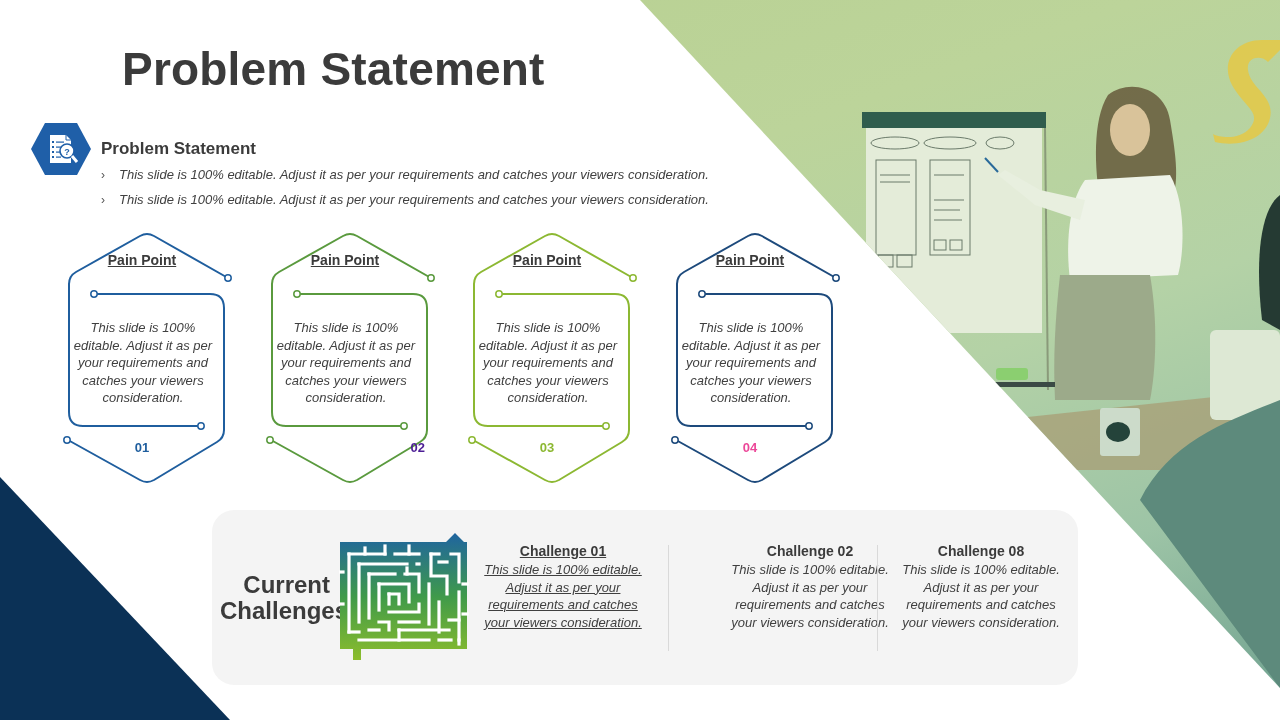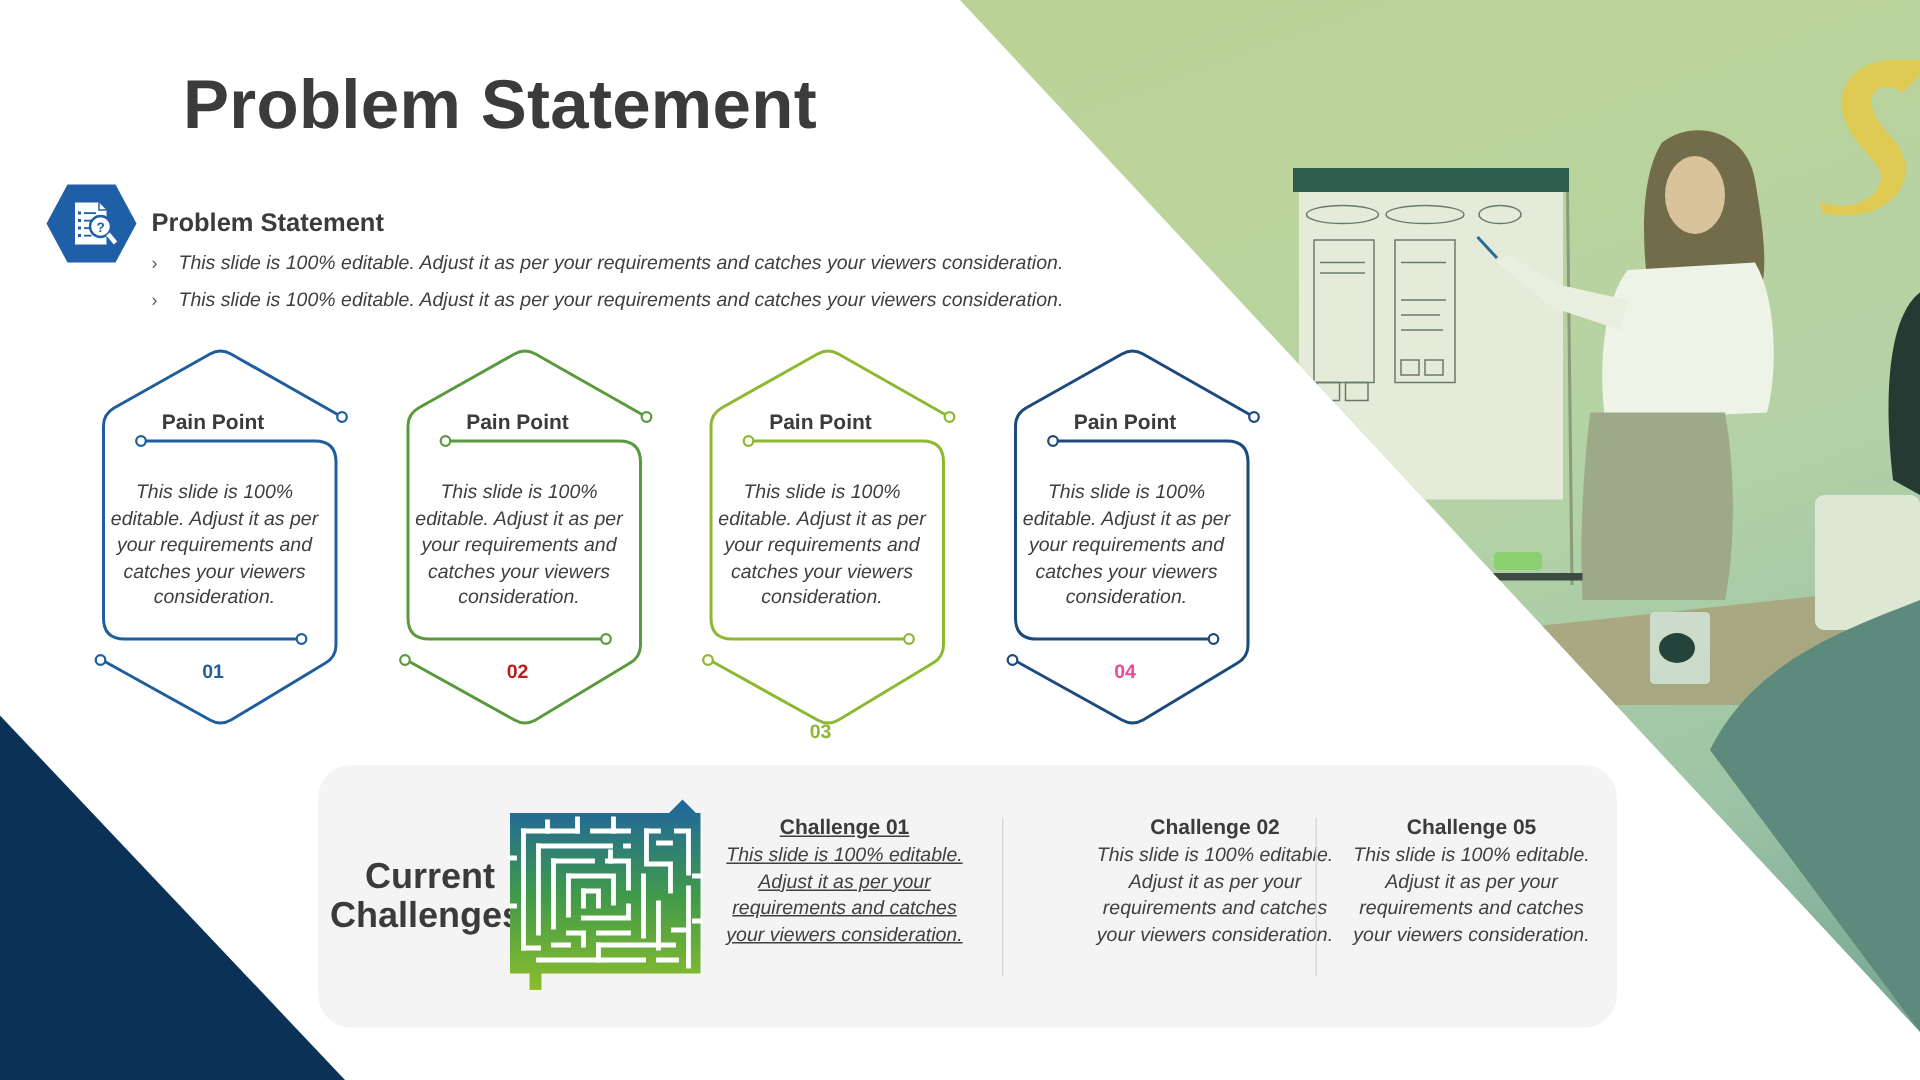--- a/index.html
+++ b/index.html
@@ -20,21 +20,21 @@
   .page-title { position: absolute; left: 122px; top: 42px; font-size: 46px; font-weight: bold; color: #3b3b3b; letter-spacing: 0.2px; }
 
   .ps-icon { position: absolute; left: 30px; top: 122px; width: 62px; height: 54px; }
   .ps-heading { position: absolute; left: 101px; top: 139px; font-size: 17px; font-weight: bold; color: #3b3b3b; }
   .ps-bullets { position: absolute; left: 101px; top: 162px; }
   .ps-bullet { display: flex; align-items: center; height: 25px; font-size: 13px; font-style: italic; color: #404040; }
   .ps-bullet .chev { width: 18px; font-style: normal; font-size: 12px; color: #555; }
 
   .pp-card { position: absolute; top: 232px; width: 170px; height: 256px; }
   .pp-card svg { position: absolute; left: 0; top: 0; }
-  .pp-label { position: absolute; left: 0; width: 160px; top: 41px; text-align: center; font-size: 14px; font-weight: bold; color: #3b3b3b; }
+  .pp-label { position: absolute; left: 0; width: 160px; top: 20px; text-align: center; font-size: 14px; font-weight: bold; color: #3b3b3b; text-decoration: underline; }
   .pp-text { position: absolute; left: 10px; width: 142px; top: 87px; text-align: center; font-size: 13px; font-style: italic; line-height: 17.5px; color: #3f3f3f; }
   .pp-num { position: absolute; left: 0; width: 160px; top: 208px; text-align: center; font-size: 13px; font-weight: bold; }
 
   .challenge-box { position: absolute; left: 212px; top: 510px; width: 866px; height: 175px; background: #f4f4f4; border-radius: 22px; }
   .cc-label { position: absolute; left: 220px; top: 572px; width: 110px; text-align: right; font-size: 24px; font-weight: bold; color: #3b3b3b; line-height: 26px; }
   .maze { position: absolute; left: 339px; top: 532px; width: 130px; height: 130px; }
   .ch-col { position: absolute; top: 543px; width: 170px; text-align: center; }
   .ch-title { font-size: 14px; font-weight: bold; color: #3b3b3b; margin-bottom: 2px; }
   .ch-text { font-size: 13px; font-style: italic; color: #404040; line-height: 17.6px; }
   .ch-div { position: absolute; top: 545px; width: 1px; height: 106px; background: #d9d9d9; }
@@ -149,39 +149,39 @@
     </g>
     <g fill="#ffffff" stroke="#5a9a3e" stroke-width="1.5">
       <circle cx="166" cy="46" r="3.2"></circle>
         <circle cx="32" cy="62" r="3.2"></circle>
         <circle cx="139" cy="194" r="3.2"></circle>
         <circle cx="5" cy="208" r="3.2"></circle>
     </g>
   </svg>
   <div class="pp-label">Pain Point</div>
   <div class="pp-text">This slide is 100% editable. Adjust it as per your requirements and catches your viewers consideration.</div>
-  <div class="pp-num" style="color:#b91c1c;">02</div>
+  <div class="pp-num" style="color:#4c1d95;text-align:right;">02</div>
 </div>
 
 <div class="pp-card" style="left:467px;">
   <svg width="172" height="256" viewBox="0 0 172 256">
     <g fill="none" stroke="#8cb832" stroke-width="2">
       <path d="M166 46 L92 4 Q85 0 78 4 L14 40 Q7 44 7 52 L7 180 Q7 194 21 194 L138 194"></path>
       <path d="M32 62 L148 62 Q162 62 162 76 L162 198 Q162 206 155 210 L92 248 Q85 252 78 248 L6 208"></path>
     </g>
     <g fill="#ffffff" stroke="#8cb832" stroke-width="1.5">
       <circle cx="166" cy="46" r="3.2"></circle>
         <circle cx="32" cy="62" r="3.2"></circle>
         <circle cx="139" cy="194" r="3.2"></circle>
         <circle cx="5" cy="208" r="3.2"></circle>
     </g>
   </svg>
   <div class="pp-label">Pain Point</div>
   <div class="pp-text">This slide is 100% editable. Adjust it as per your requirements and catches your viewers consideration.</div>
-  <div class="pp-num" style="color:#8cb832;margin-top:40px;">03</div>
+  <div class="pp-num" style="color:#8cb832;">03</div>
 </div>
 
 <div class="pp-card" style="left:670px;">
   <svg width="172" height="256" viewBox="0 0 172 256">
     <g fill="none" stroke="#1d4a7c" stroke-width="2">
       <path d="M166 46 L92 4 Q85 0 78 4 L14 40 Q7 44 7 52 L7 180 Q7 194 21 194 L138 194"></path>
       <path d="M32 62 L148 62 Q162 62 162 76 L162 198 Q162 206 155 210 L92 248 Q85 252 78 248 L6 208"></path>
     </g>
     <g fill="#ffffff" stroke="#1d4a7c" stroke-width="1.5">
       <circle cx="166" cy="46" r="3.2"></circle>
@@ -259,15 +259,15 @@
   <div class="ch-title">Challenge 01</div>
   <div class="ch-text">This slide is 100% editable. Adjust it as per your requirements and catches your viewers consideration.</div>
 </div>
 <div class="ch-div" style="left:668px;"></div>
 <div class="ch-col" style="left:725px;">
   <div class="ch-title">Challenge 02</div>
   <div class="ch-text">This slide is 100% editable. Adjust it as per your requirements and catches your viewers consideration.</div>
 </div>
 <div class="ch-div" style="left:877px;"></div>
 <div class="ch-col" style="left:896px;">
-  <div class="ch-title">Challenge 05</div>
+  <div class="ch-title">Challenge 08</div>
   <div class="ch-text">This slide is 100% editable. Adjust it as per your requirements and catches your viewers consideration.</div>
 </div>
 
 </body></html>

